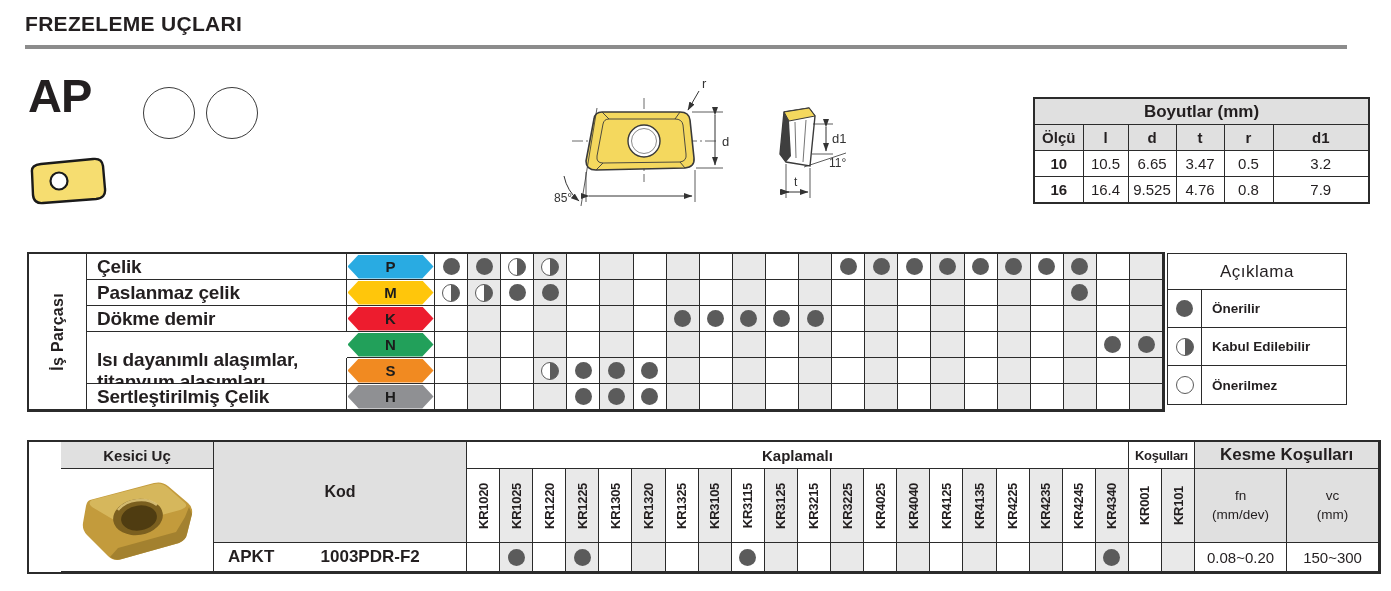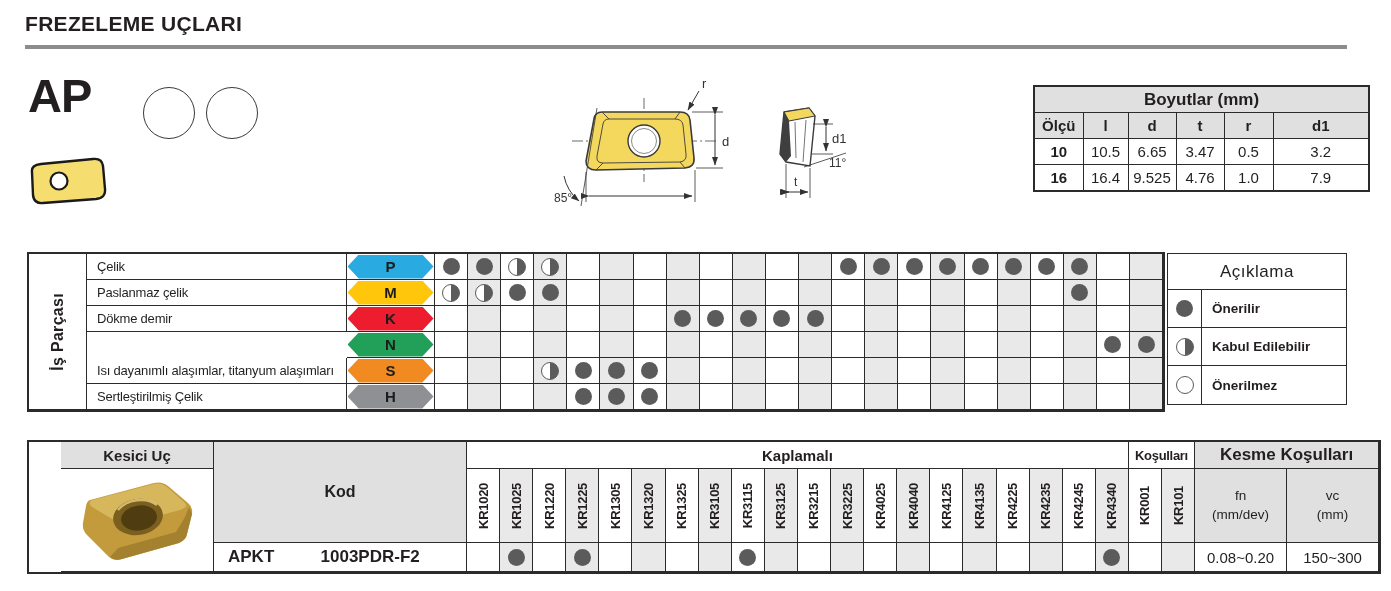--- a/index.html
+++ b/index.html
@@ -14,39 +14,39 @@
   
   #series-label{left:28px;top:72px;font-size:47px;font-weight:bold;letter-spacing:-1px;line-height:1;}
   .shape-circle{position:absolute;width:50px;height:50px;border:1.6px solid #3a3a3a;border-radius:50%;background:#fff;}
 
   
   #dimensions-table{left:1033px;top:85px;border-collapse:collapse;table-layout:fixed;}
   #dimensions-table td{border:1px solid #2b2b2b;text-align:center;height:25px;font-size:15px;padding:0;}
   #dimensions-table .ttl{background:#e0e0e0;font-weight:bold;font-size:17px;}
   #dimensions-table .hd{background:#e0e0e0;font-weight:bold;}
   #dimensions-table .sz{font-weight:bold;}
-  #dimensions-table{border:2px solid #2b2b2b;}
+  #dimensions-table{border:2px solid #2b2b2b;margin-top:12px;}
 
   
   .cell{border-right:1px solid #2b2b2b;border-bottom:1px solid #2b2b2b;display:flex;
         align-items:center;justify-content:center;background:#fff;min-width:0;min-height:0;}
   .shade{background:#e9e9e9;}
   .gy{background:#e0e0e0;}
   .dot{width:17px;height:17px;border-radius:50%;background:#5b5b5b;flex:none;}
   .dot.half{width:18px;height:18px;background:linear-gradient(90deg,#fff 50%,#5b5b5b 50%);
             border:1.7px solid #5b5b5b;box-sizing:border-box;}
   .dot.none{background:#fff;border:1.7px solid #5b5b5b;box-sizing:border-box;width:18px;height:18px;}
   .rot{writing-mode:vertical-rl;transform:rotate(180deg);}
 
   
   #workpiece-grid{left:27px;top:252px;display:grid;border:2px solid #2b2b2b;
      grid-template-columns:58px 260px 88px repeat(22,33.1px);grid-template-rows:repeat(6,26px);}
   .side-cell{grid-row:1/7;grid-column:1;}
   .side-txt{font-weight:bold;font-size:16px;letter-spacing:.3px;}
-  .mat-cell{justify-content:flex-start;padding-left:10px;font-weight:normal;font-size:13px;letter-spacing:-.2px;}
+  .mat-cell{justify-content:flex-start;padding-left:10px;font-weight:bold;font-size:19px;letter-spacing:-.2px;}
   .hex{width:86px;height:24px;display:flex;align-items:center;justify-content:center;
        font-weight:bold;font-size:15px;color:#1c1c1c;flex:none;
        clip-path:polygon(13% 0,87% 0,100% 50%,87% 100%,13% 100%,0 50%);}
 
   
   #legend{left:1167px;top:253px;width:178px;height:150px;border:1.5px solid #2b2b2b;
           display:grid;grid-template-columns:34px 1fr;grid-template-rows:36px 38px 38px 38px;background:#fff;}
   #legend .lt{grid-column:1/3;border-bottom:1px solid #2b2b2b;display:flex;align-items:center;
               justify-content:center;font-size:17px;letter-spacing:.5px;}
   #legend .sym{border-right:1px solid #2b2b2b;border-bottom:1px solid #2b2b2b;display:flex;
@@ -166,21 +166,21 @@
         <td>6.65</td>
         <td>3.47</td>
         <td>0.5</td>
         <td>3.2</td>
       </tr>
       <tr>
         <td class="sz">16</td>
         <td>16.4</td>
         <td>9.525</td>
         <td>4.76</td>
-        <td>1.0</td>
+        <td>0.8</td>
         <td>7.9</td>
       </tr>
     </tbody>
 </table>
 
 <div class="abs" id="workpiece-grid">
   <div class="cell side-cell">
     <span class="rot side-txt">İş Parçası</span>
   </div>
 <div class="cell mat-cell" style="grid-area: 1 / 2;">Çelik</div>

